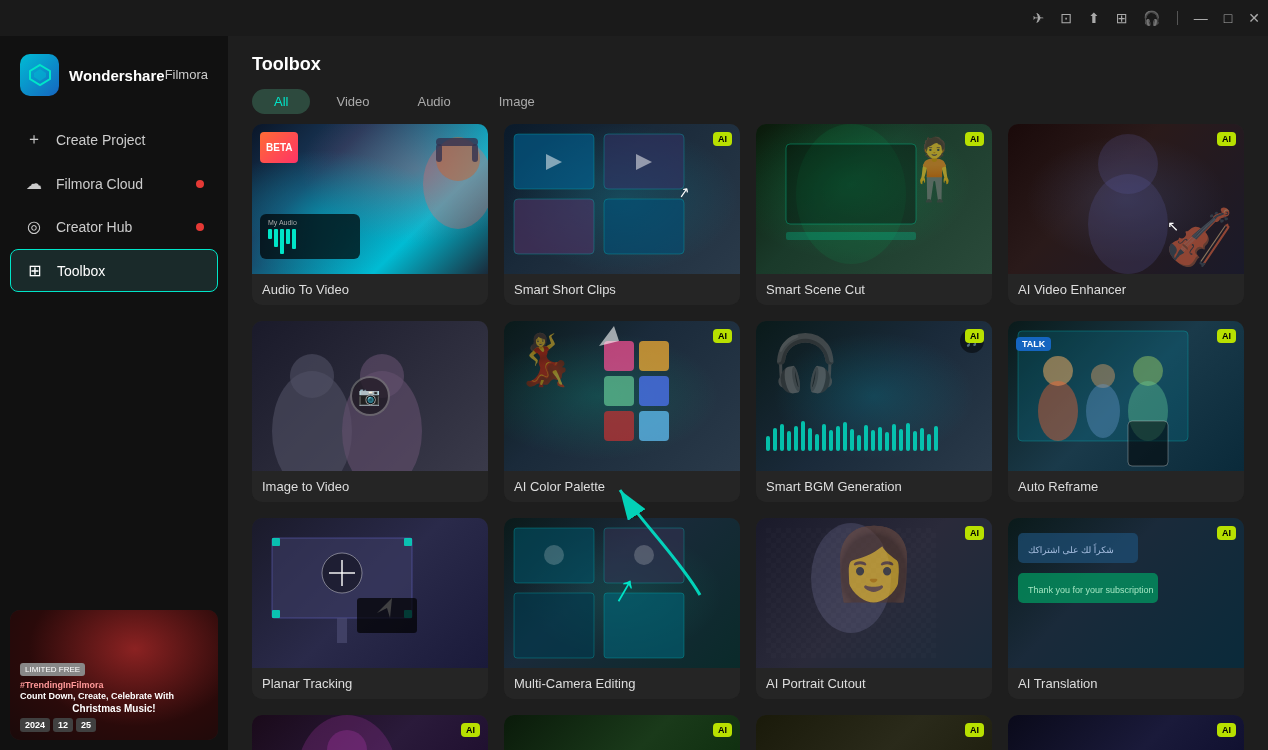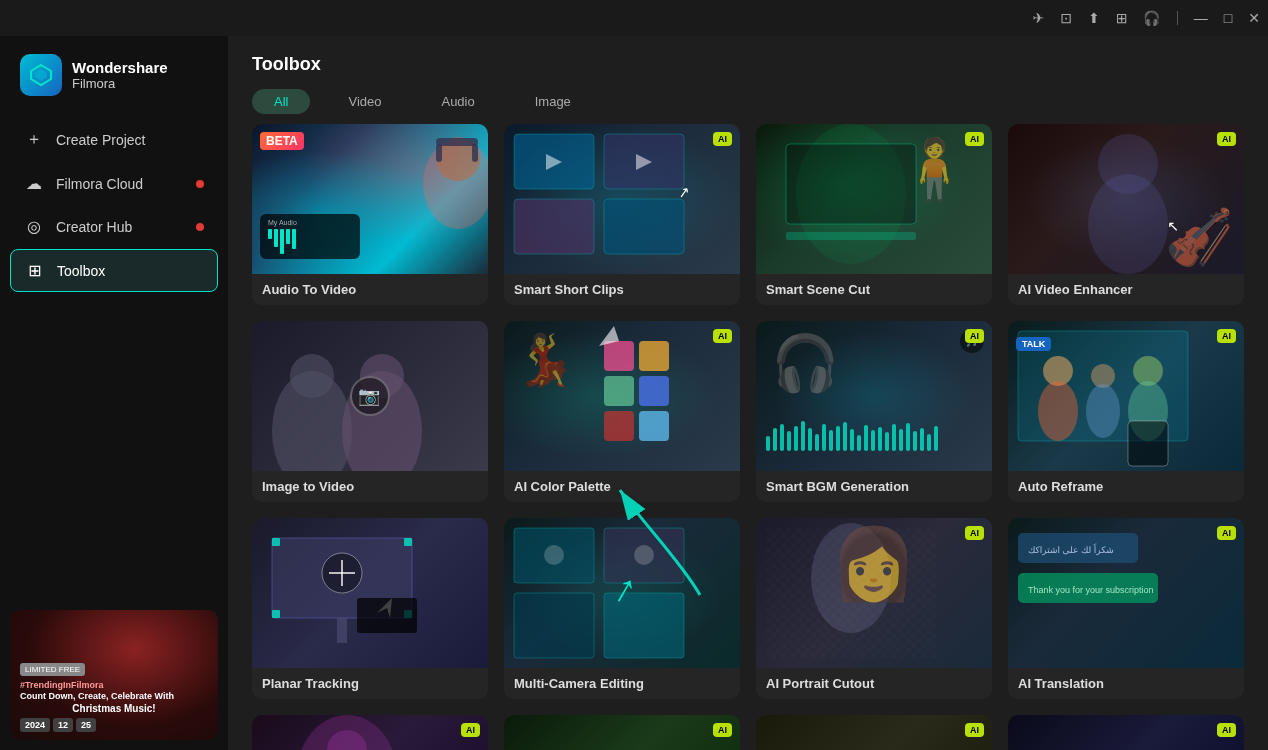--- a/index.html
+++ b/index.html
@@ -69,21 +69,21 @@
       border-radius: 10px;
       display: flex;
       align-items: center;
       justify-content: center;
       font-size: 22px;
       font-weight: bold;
       color: white;
     }
     .logo-text {
       display: flex;
-      flex-direction: column;
+      flex-direction: row;
     }
     .logo-title {
       font-size: 15px;
       font-weight: 600;
       color: #fff;
     }
     .logo-sub {
       font-size: 13px;
       color: #ccc;
     }
@@ -194,21 +194,21 @@
       flex-shrink: 0;
     }
     .content-title {
       font-size: 18px;
       font-weight: 600;
       color: #fff;
       margin-bottom: 14px;
     }
     .filter-bar {
       display: flex;
-      gap: 16px;
+      gap: 4px;
     }
     .filter-pill {
       padding: 5px 22px;
       border-radius: 20px;
       font-size: 13px;
       color: #aaa;
       cursor: pointer;
       background: transparent;
     }
     .filter-pill.active {
@@ -244,44 +244,43 @@
       height: 150px;
       position: relative;
       overflow: hidden;
     }
 
     .card-label {
       padding: 8px 10px;
       font-size: 13px;
       color: #ddd;
       background: #252525;
-      font-weight: bold;
     }
 
     .ai-badge {
       position: absolute;
       top: 8px;
       right: 8px;
       background: #b8e000;
       color: #000;
       font-size: 9px;
       font-weight: 700;
       padding: 2px 5px;
       border-radius: 4px;
       z-index: 2;
     }
     .beta-badge {
       position: absolute;
       top: 8px;
       left: 8px;
       background: linear-gradient(135deg, #ff6b35, #ff3366);
       color: #fff;
-      font-size: 12px;
+      font-size: 10px;
       font-weight: 700;
-      padding: 2px 6px;
+      padding: 10px 6px;
       border-radius: 4px;
       z-index: 2;
     }
     .talk-badge {
       position: absolute;
       top: 16px;
       left: 8px;
       background: #1565c0;
       color: #fff;
       font-size: 9px;

